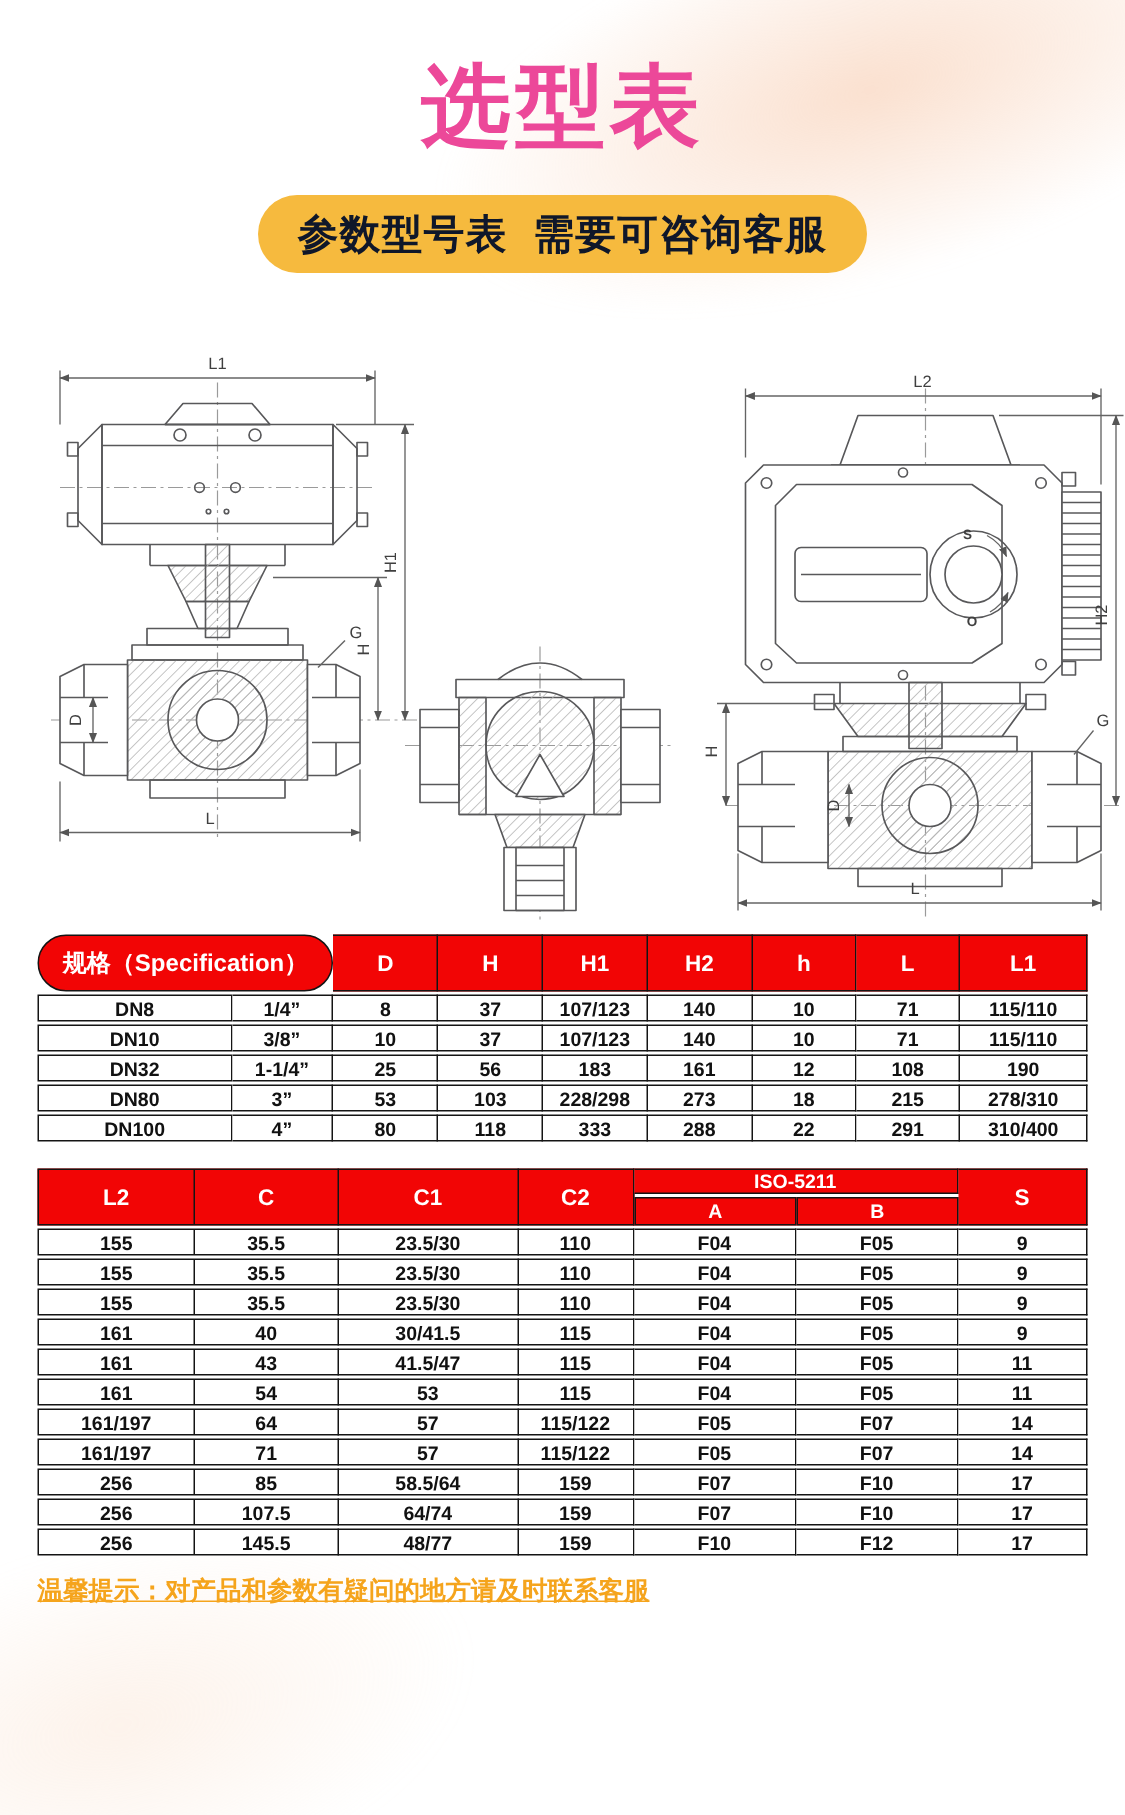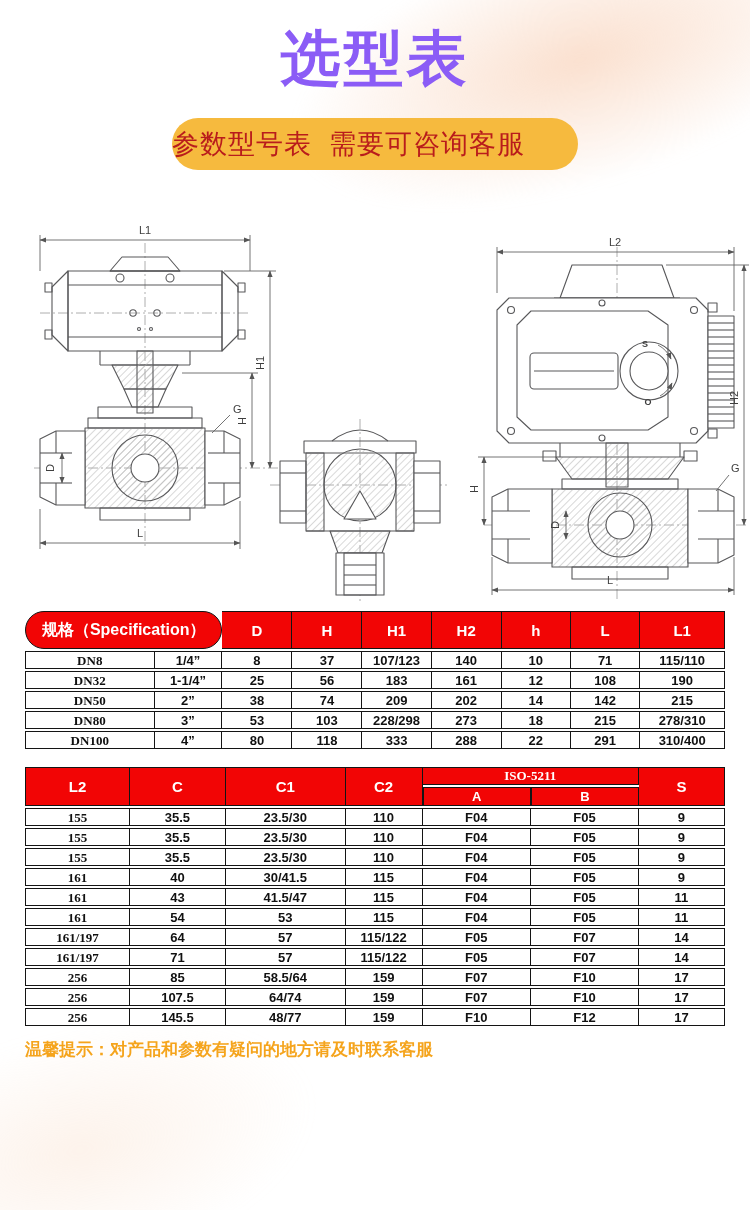--- a/index.html
+++ b/index.html
@@ -13,53 +13,53 @@
     position:absolute;top:-70px;right:-140px;width:620px;height:260px;
     background:radial-gradient(ellipse at center, rgba(247,199,168,.55) 0%, rgba(255,255,255,0) 68%);
     transform:rotate(-17deg);filter:blur(6px);pointer-events:none;
   }
   .bg-accent-bl{
     position:absolute;bottom:-60px;left:-160px;width:480px;height:240px;
     background:radial-gradient(ellipse at center, rgba(248,214,188,.30) 0%, rgba(255,255,255,0) 70%);
     transform:rotate(-14deg);filter:blur(8px);pointer-events:none;
   }
   .page-title{
-    margin:0;padding-top:24px;height:70px;line-height:70px;
-    text-align:center;font-size:60px;font-weight:800;color:#8b5cf6;
+    margin:0;padding-top:36px;height:70px;line-height:70px;
+    text-align:center;font-size:60px;font-weight:800;color:#ec4899;
     letter-spacing:3px;position:relative;
   }
   .banner{
     width:406px;height:52px;margin:24px auto 0 auto;border-radius:26px;
-    background:#f6ba3e;color:#b91c1c;display:flex;align-items:center;
-    font-size:27px;font-weight:400;letter-spacing:1px;white-space:pre;position:relative;
+    background:#f6ba3e;color:#0f172a;display:flex;align-items:center;justify-content:center;
+    font-size:27px;font-weight:700;letter-spacing:1px;white-space:pre;position:relative;
   }
   .drawings{display:block;margin-top:43px;position:relative;}
   svg .cl{stroke:#9a9a9a;stroke-width:.8;stroke-dasharray:10 3 2 3;}
   svg .dim{stroke:#646464;stroke-width:.9;}
   svg text{stroke:none;fill:#3f3f3f;font-size:11px;font-family:"Liberation Sans",sans-serif;}
   svg text.sm{font-size:9px;font-weight:700;}
 
   .tables{width:700px;margin:6px auto 0 auto;position:relative;}
   table{width:100%;border-collapse:separate;border-spacing:0 2px;table-layout:fixed;}
   th,td{box-sizing:border-box;text-align:center;vertical-align:middle;overflow:hidden;}
   th{
     background:#f20505;color:#ffffff;font-weight:700;font-size:15px;
     border:1.5px solid #141414;border-left:none;height:38px;padding:0;
   }
   th:first-child{border-left:1.5px solid #141414;}
   tr.sub th{border-left:1.5px solid #141414;height:19px;font-size:13px;}
   td{
     height:18px;padding:0;font-size:13px;font-weight:700;color:#111111;line-height:1;
     border:1.5px solid #141414;border-left:none;background:#ffffff;
   }
-  td:first-child{border-left:1.5px solid #141414;font-family:Liberation Serif, serif;}
+  td:first-child{border-left:1.5px solid #141414;}
   .t2{margin-top:14px;}
   .spec-th{font-size:16px;border-radius:19px;}
   .footer-note{
-    margin:10px 0 0 25px;color:#f5a41c;font-size:17px;font-weight:700;position:relative;
+    margin:10px 0 0 25px;color:#f5a41c;font-size:17px;font-weight:700;position:relative;text-decoration:underline;
   }
 </style>
 </head>
 <body>
 
 <div class="bg-accent-tr"></div>
 <div class="bg-accent-bl"></div>
 
 <h1 class="page-title">选型表</h1>
 
@@ -301,40 +301,40 @@
           <td>1/4”</td>
           <td>8</td>
           <td>37</td>
           <td>107/123</td>
           <td>140</td>
           <td>10</td>
           <td>71</td>
           <td>115/110</td>
         </tr>
         <tr>
+          <td>DN10</td>
+          <td>3/8”</td>
+          <td>10</td>
+          <td>37</td>
+          <td>107/123</td>
+          <td>140</td>
+          <td>10</td>
+          <td>71</td>
+          <td>115/110</td>
+        </tr>
+        <tr>
           <td>DN32</td>
           <td>1-1/4”</td>
           <td>25</td>
           <td>56</td>
           <td>183</td>
           <td>161</td>
           <td>12</td>
           <td>108</td>
           <td>190</td>
-        </tr>
-        <tr>
-          <td>DN50</td>
-          <td>2”</td>
-          <td>38</td>
-          <td>74</td>
-          <td>209</td>
-          <td>202</td>
-          <td>14</td>
-          <td>142</td>
-          <td>215</td>
         </tr>
         <tr>
           <td>DN80</td>
           <td>3”</td>
           <td>53</td>
           <td>103</td>
           <td>228/298</td>
           <td>273</td>
           <td>18</td>
           <td>215</td>
@@ -363,21 +363,21 @@
       <col style="width:15.5%">
         <col style="width:15.4%">
         <col style="width:12.3%">
     </colgroup>
     <thead>
       <tr>
         <th rowspan="2">L2</th>
         <th rowspan="2">C</th>
         <th rowspan="2">C1</th>
         <th rowspan="2">C2</th>
-        <th colspan="2" style="height:14px;font-size:13px;font-family:Liberation Serif, serif;">ISO-5211</th>
+        <th colspan="2" style="height:14px;font-size:13px;">ISO-5211</th>
         <th rowspan="2">S</th>
       </tr>
       <tr class="sub">
         <th>A</th>
         <th>B</th>
       </tr>
     </thead>
     <tbody>
         <tr>
           <td>155</td>

